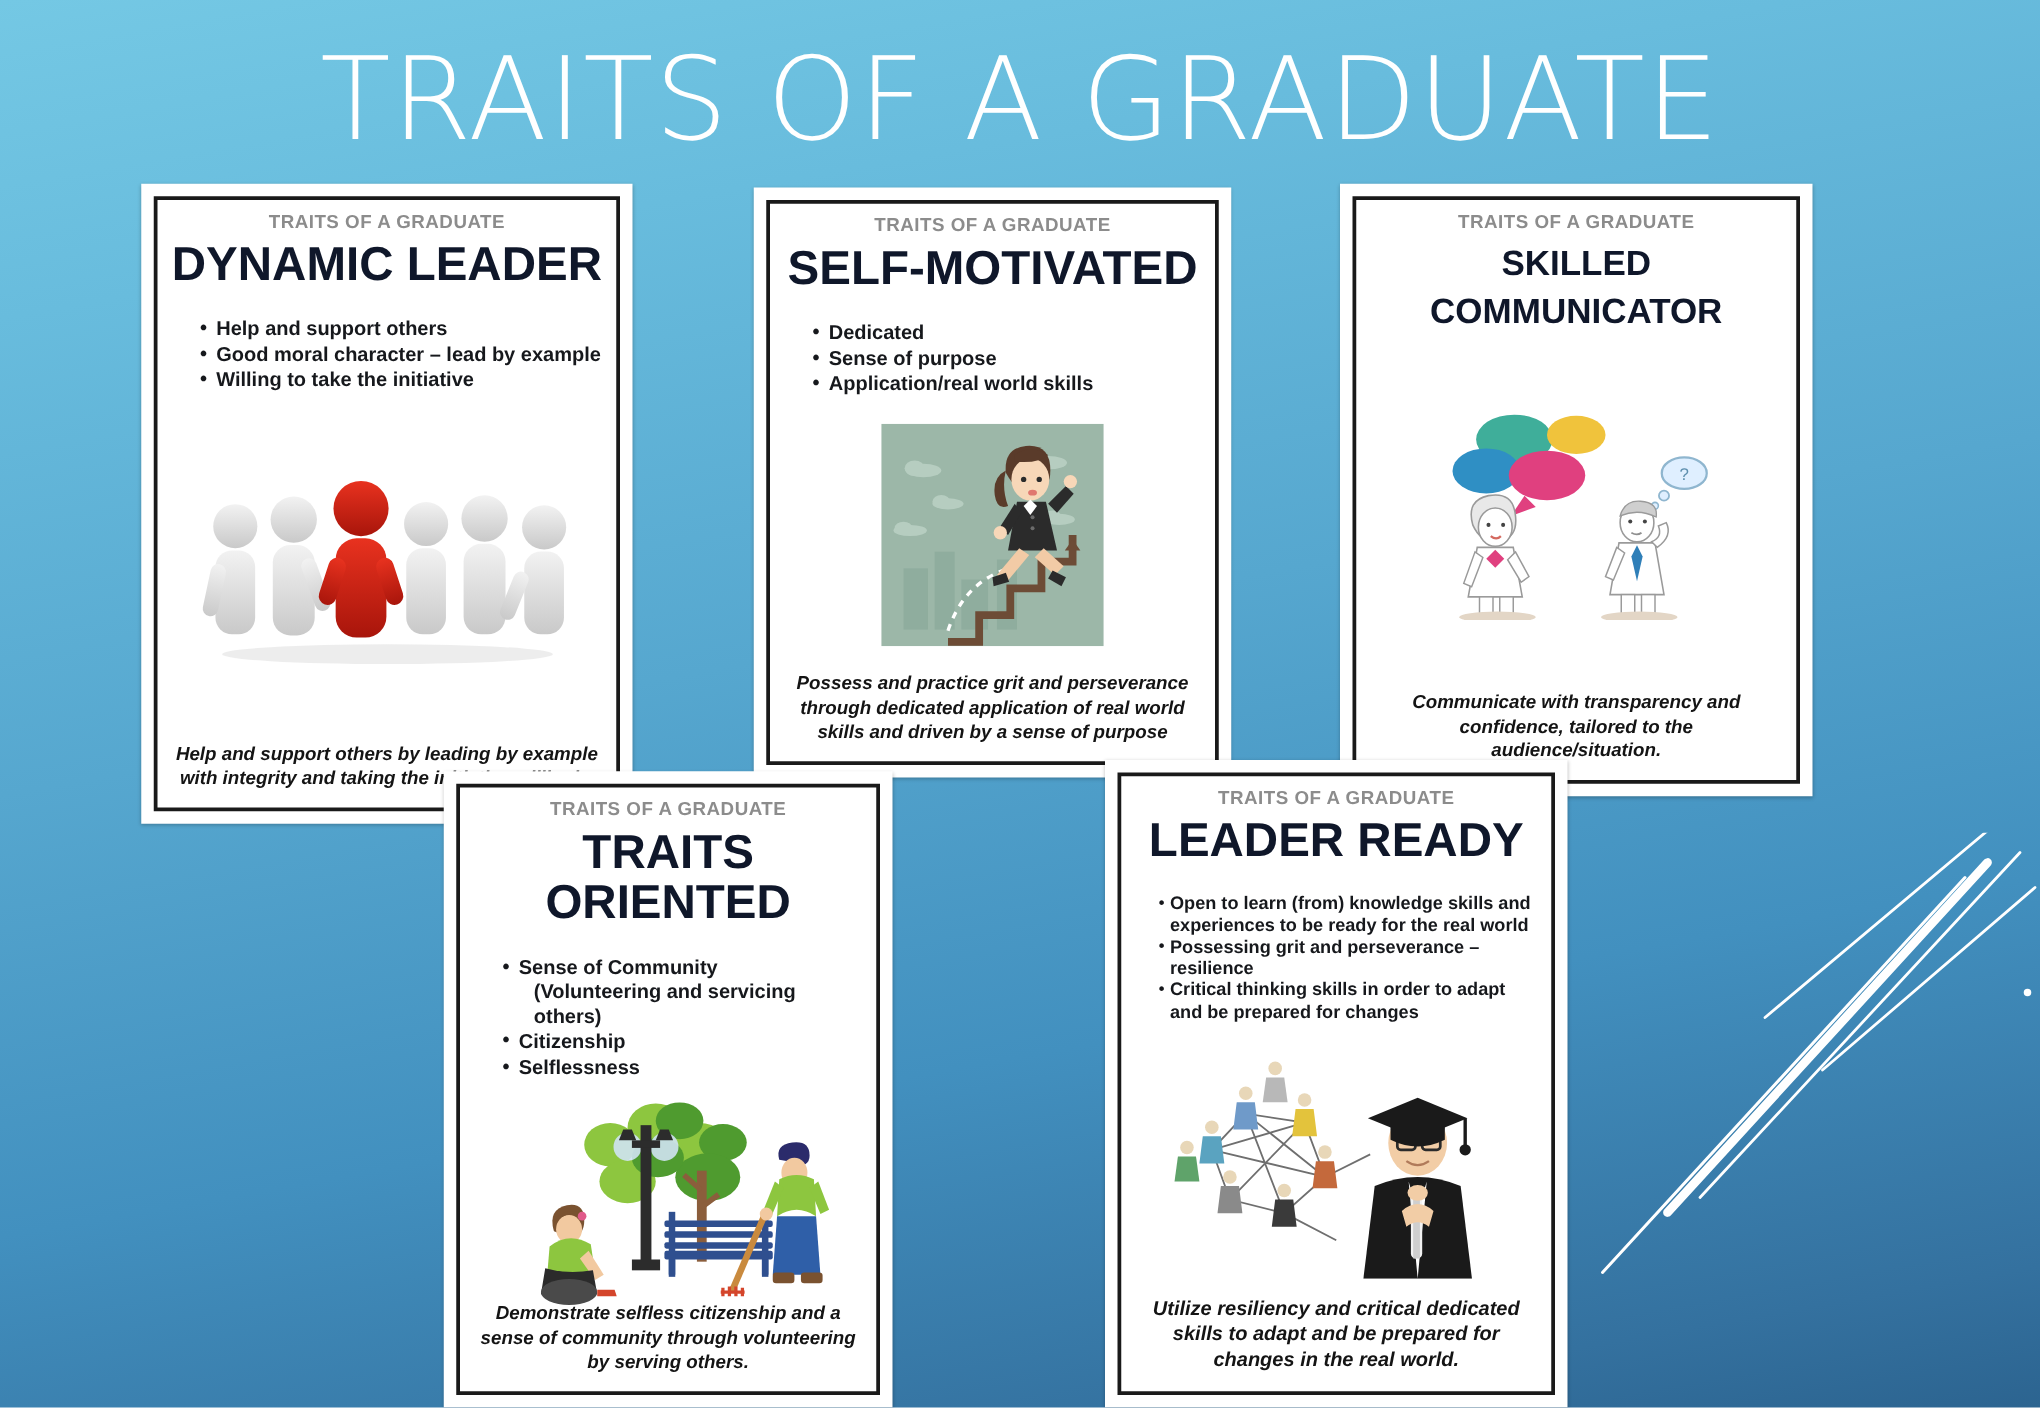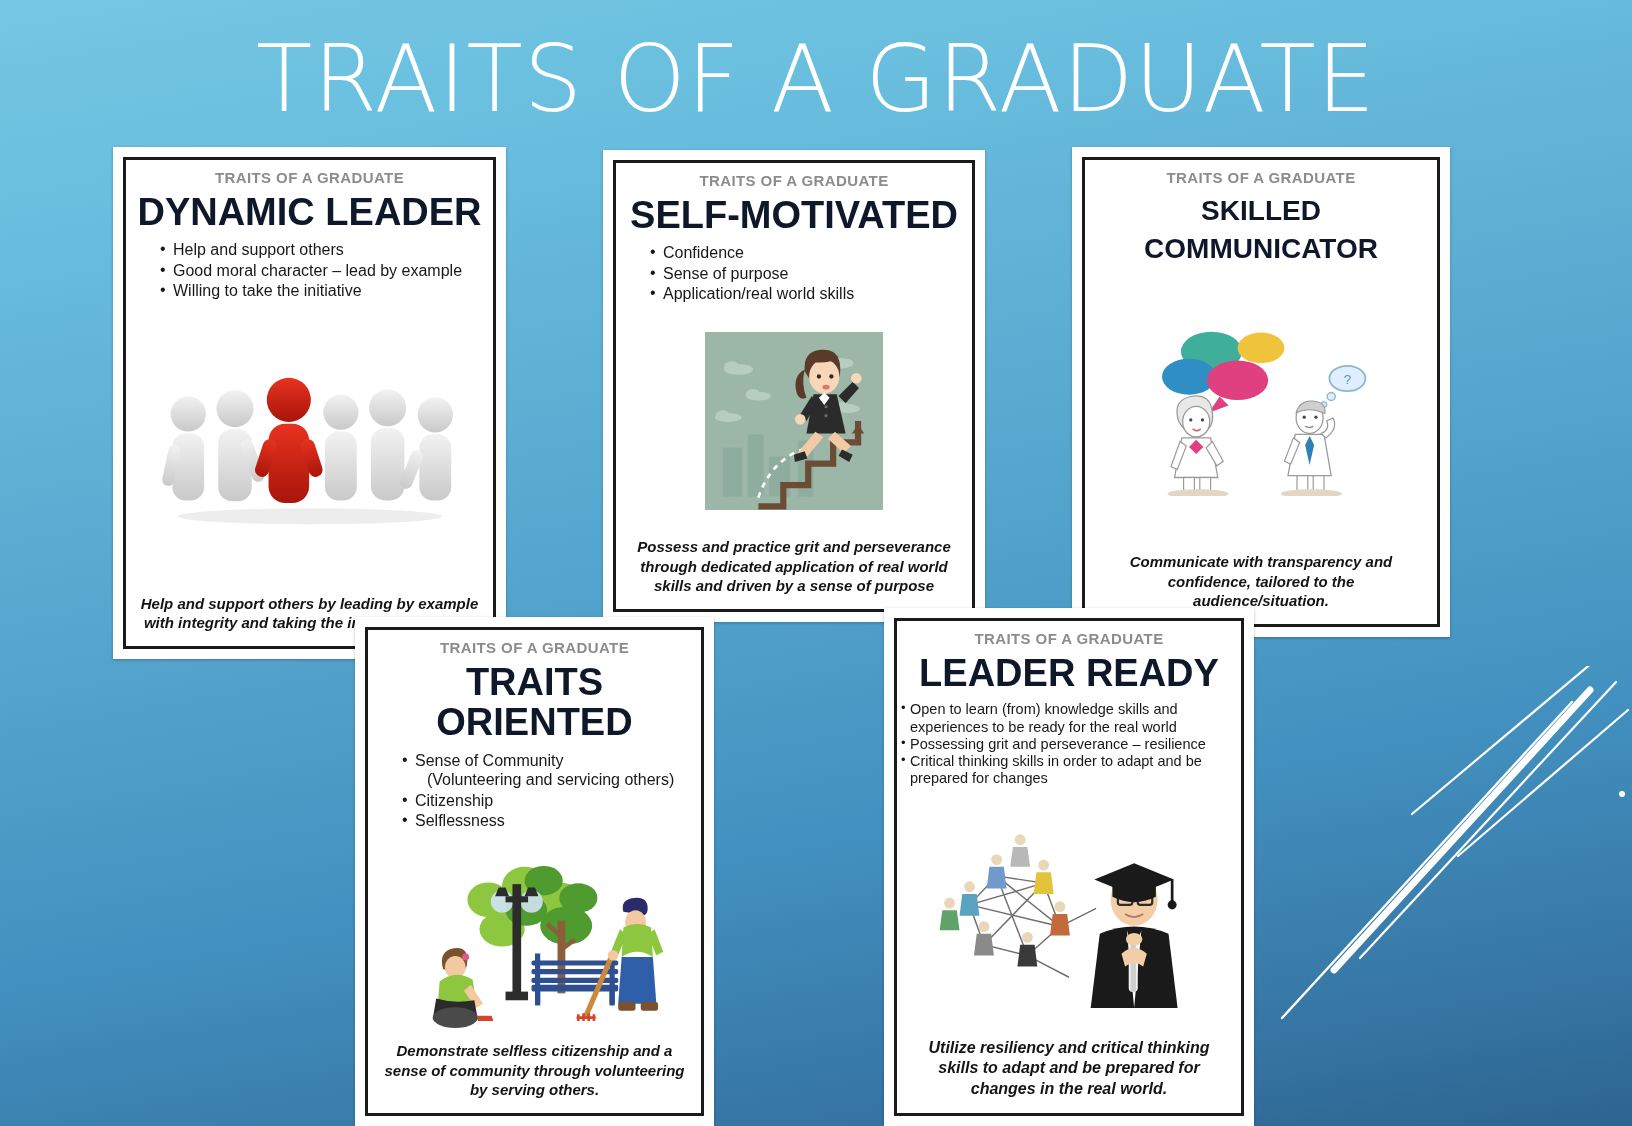--- a/index.html
+++ b/index.html
@@ -38,30 +38,30 @@
     font-size:15px;letter-spacing:.4px;margin-top:9px;
     font-family:"Liberation Sans", sans-serif;
   }
   .headline{
     text-align:center;color:#0f172a;font-weight:bold;
     font-size:38px;line-height:1.06;margin-top:6px;
     font-family:"Liberation Sans", sans-serif;
   }
   .headline.two-line{font-size:28px;line-height:1.35;}
   .bullets{
-    margin:8px 0 0 0;padding:0 10px 0 34px;list-style:none;
-    color:#16181c;font-weight:normal;font-size:16px;line-height:1.22;
+    margin:22px 0 0 0;padding:0 10px 0 34px;list-style:none;
+    color:#16181c;font-weight:bold;font-size:16px;line-height:1.22;
   }
   .bullets li{position:relative;padding-left:13px;margin-bottom:1px;}
   .bullets li:before{
     content:"\2022";position:absolute;left:0;top:-1px;font-size:16px;
   }
   .bullets.square li:before{content:"\25AA";font-size:14px;left:1px;}
   .bullets li .sub{display:block;padding-left:12px;}
-  .bullets.dense{font-size:14.5px;line-height:1.19;padding-left:4px;}
+  .bullets.dense{font-size:14.5px;line-height:1.19;padding-left:30px;}
   .bullets.dense li{padding-left:9px;margin-bottom:0;}
   .bullets.dense li:before{font-size:13px;}
 
   .art{flex:1 1 auto;position:relative;display:flex;align-items:center;justify-content:center;min-height:0;}
   .caption{
     text-align:center;font-style:italic;font-weight:bold;color:#141414;
     font-size:15px;line-height:1.28;padding:0 14px 14px;
     font-family:"Liberation Sans", sans-serif;
   }
   .caption.sm{font-size:16px;}
@@ -125,21 +125,21 @@
     </div>
     <div class="caption">Help and support others by leading by example with integrity and taking the initiative willingly.</div>
   </div>
 </div>
 
 <div class="card" id="card-self-motivated">
   <div class="card-inner">
     <div class="eyebrow">TRAITS OF A GRADUATE</div>
     <div class="headline">SELF-MOTIVATED</div>
     <ul class="bullets">
-      <li>Confidence</li>
+      <li>Dedicated</li>
       <li>Sense of purpose</li>
       <li>Application/real world skills</li>
     </ul>
     <div class="art">
       <svg viewBox="0 0 200 200" width="178" height="178" aria-hidden="true">
         <rect width="200" height="200" fill="#9cb7a8"></rect>
         <g fill="#8fad9e">
           <rect x="20" y="130" width="22" height="55"></rect>
             <rect x="48" y="115" width="18" height="70"></rect>
           <rect x="72" y="140" width="24" height="45"></rect>
@@ -391,21 +391,21 @@
 
           <path d="M16 86 q38 -16 76 0 l10 82 h-96z" fill="#1a1a1a"></path>
           <path d="M46 82 q8 30 16 0 l-8 86 h0z" fill="#ffffff"></path>
           <rect x="48" y="92" width="10" height="58" rx="4" fill="#f2f2f2"></rect>
           <path d="M50 96 h6 v54 h-6z" fill="#cfcfcf"></path>
           <ellipse cx="54" cy="92" rx="9" ry="7" fill="#f2cda6"></ellipse>
           <path d="M40 108 q14 -12 28 0 l-4 14 q-10 -8 -20 0z" fill="#f2cda6"></path>
         </g>
       </svg>
     </div>
-    <div class="caption sm">Utilize resiliency and critical thinking skills to adapt and be prepared for changes in the real world.</div>
+    <div class="caption sm">Utilize resiliency and critical dedicated skills to adapt and be prepared for changes in the real world.</div>
   </div>
 </div>
 
 <div class="deco">
   <svg width="360" height="460" viewBox="0 0 360 460" aria-hidden="true">
     <g stroke="#ffffff" fill="none" stroke-linecap="round">
       <path d="M10 352 L300 36" stroke-width="2.4"></path>
       <path d="M62 304 L318 24" stroke-width="7"></path>
       <path d="M88 292 L344 16" stroke-width="2.2"></path>
       <path d="M140 148 L352 -30" stroke-width="2.2"></path>

